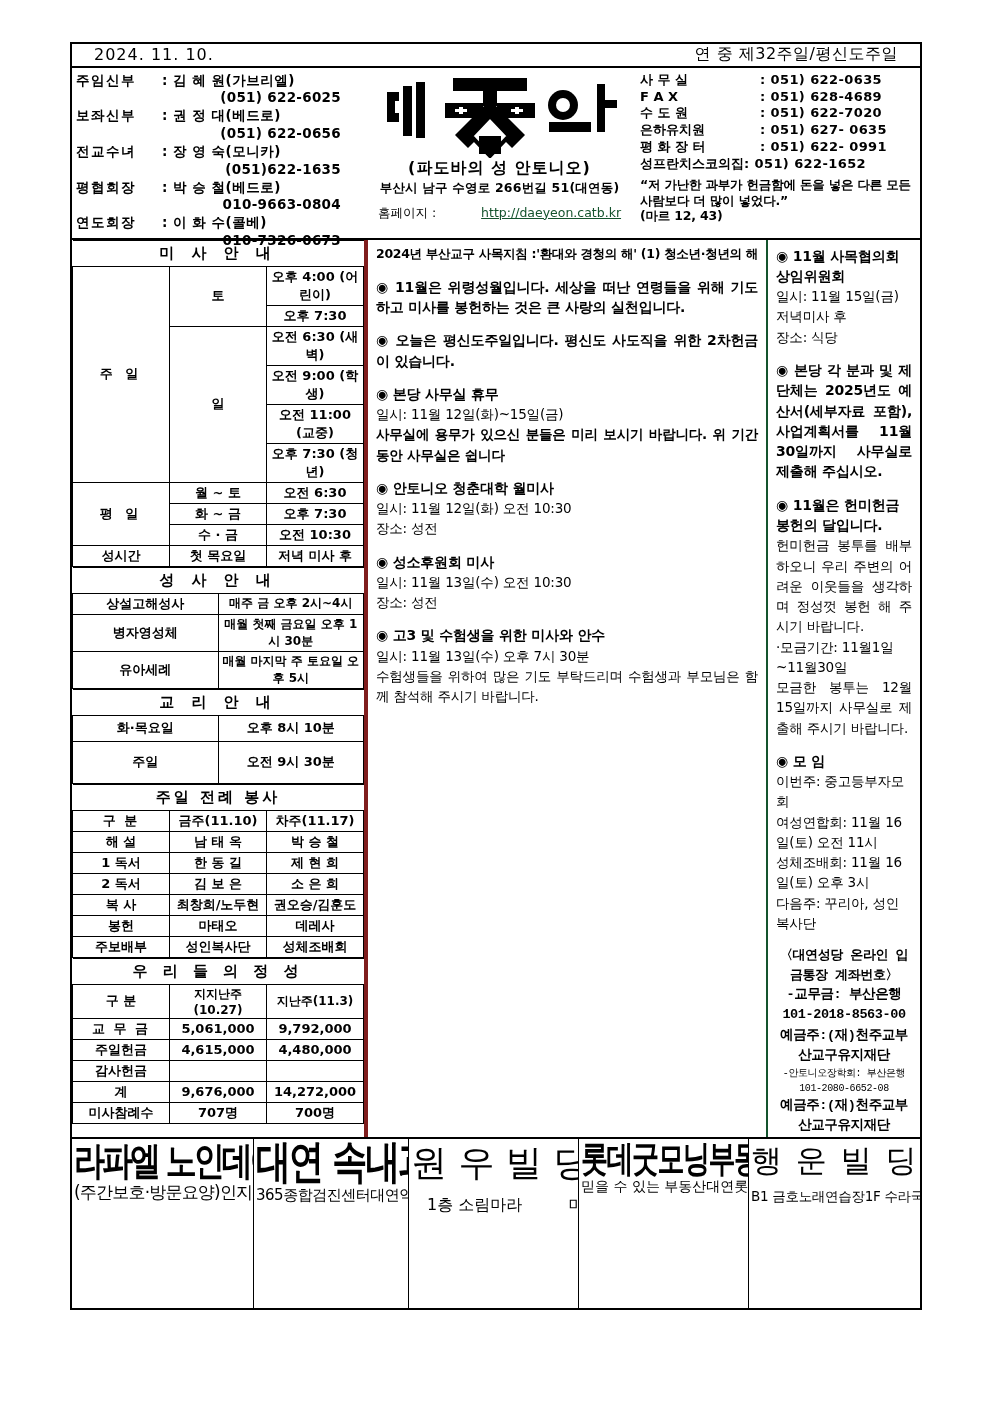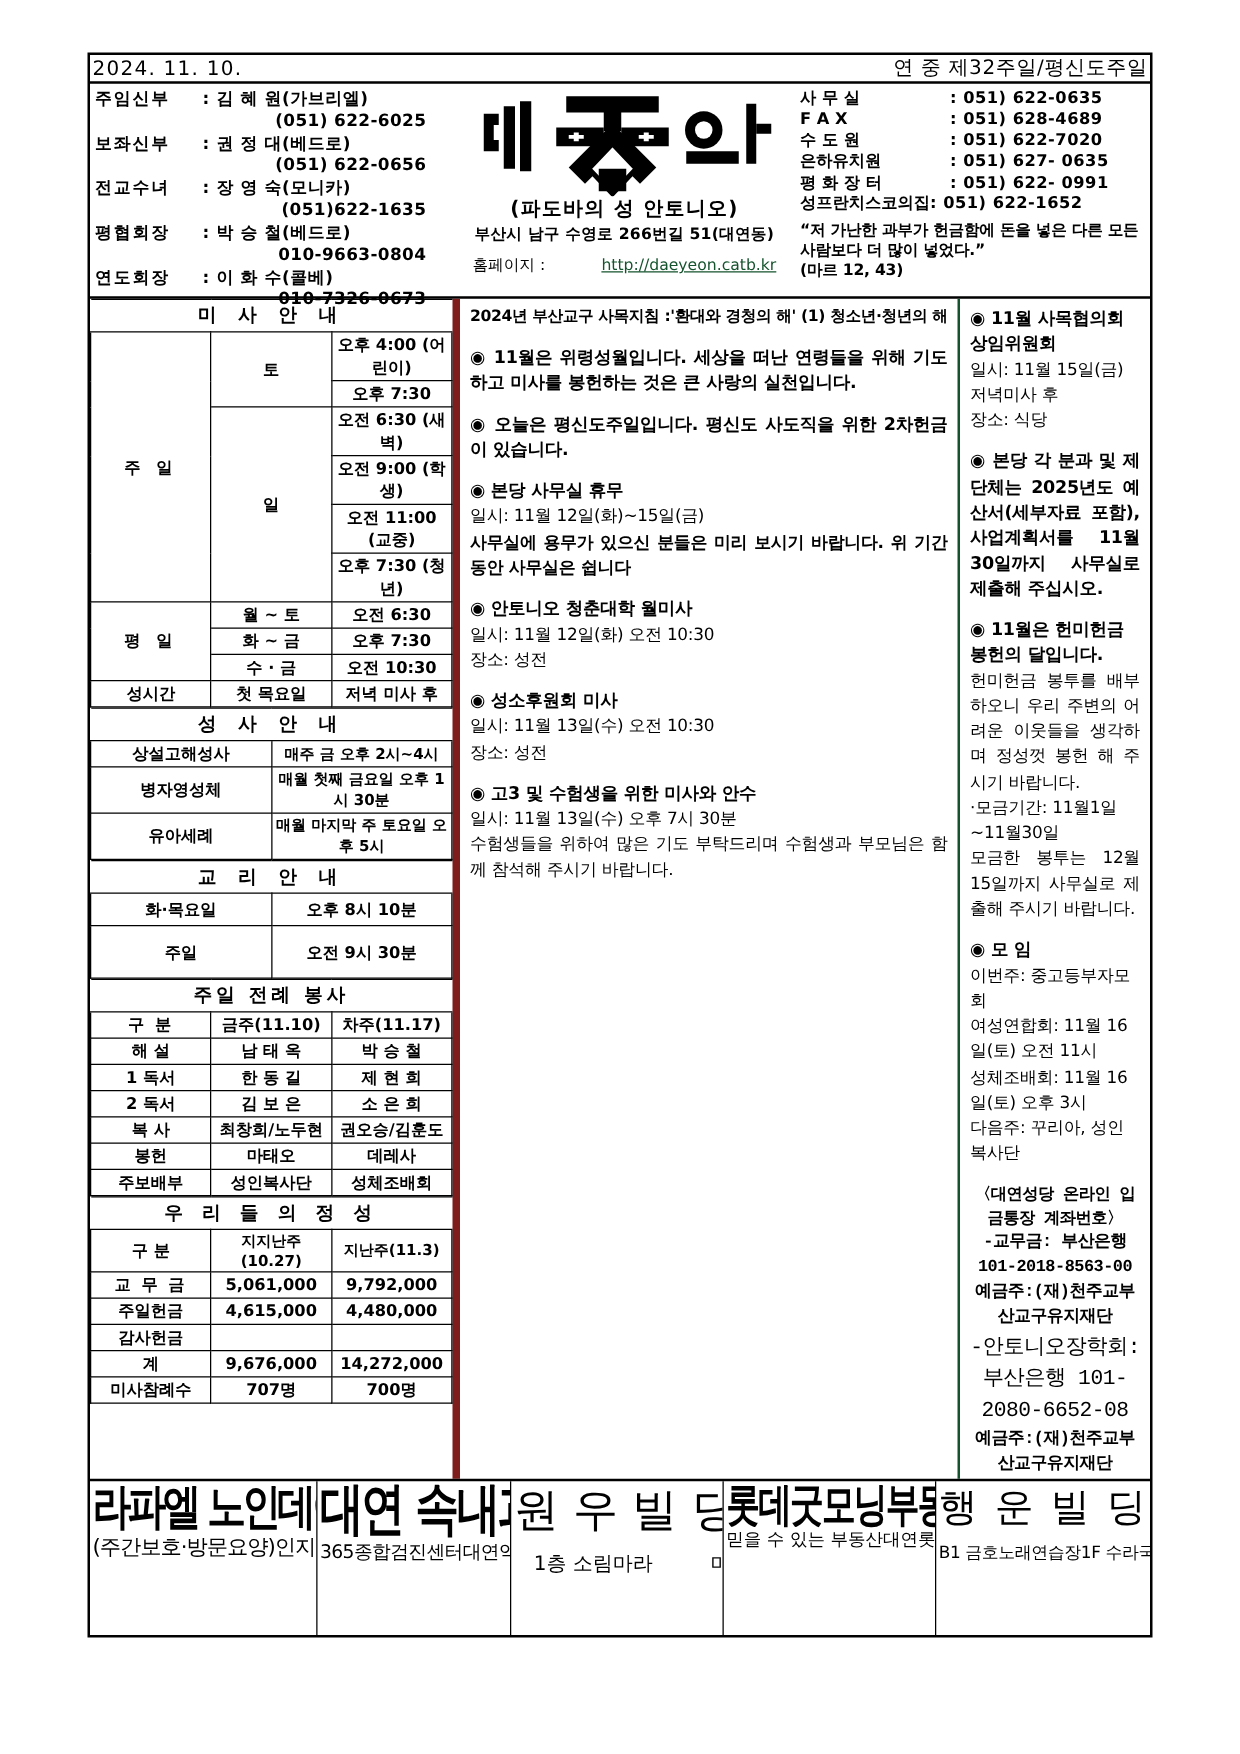--- a/index.html
+++ b/index.html
@@ -23,21 +23,21 @@
     box-sizing:border-box;
     display:flex;flex-direction:column;
   }
 
   
   .datebar{
     display:flex;align-items:center;
     height:26px;
     border-bottom:2px solid #000;
     box-sizing:border-box;
-    padding:0 2px;
+    padding:0 22px;
     font-size:16px;
     letter-spacing:1px;
   }
   .datebar .d-left{flex:0 0 auto;}
   .datebar .d-right{margin-left:auto;letter-spacing:0.5px;}
 
   
   .header{
     display:flex;
     border-bottom:2px solid #000;
@@ -79,21 +79,21 @@
   }
   .hdr-right .trow{display:flex;white-space:nowrap;}
   .hdr-right .tname{
     width:120px;display:flex;justify-content:space-between;
   }
   .hdr-right .tnum{letter-spacing:0.4px;}
   .hdr-right .quote{margin-top:4px;font-size:12.5px;line-height:1.25;letter-spacing:-0.2px;}
 
   
   .body{display:flex;flex:1 1 auto;}
-  .col-left{flex:0 0 296px;border-right:6px solid #7f1d1d;box-sizing:border-box;}
+  .col-left{flex:0 0 296px;border-right:4px solid #7f1d1d;box-sizing:border-box;}
   .col-mid{flex:0 0 280px;border-right:2px solid #14532d;box-sizing:border-box;padding:6px 8px 0 8px;}
   .col-right{flex:1 1 auto;box-sizing:border-box;padding:6px 8px 0 8px;}
 
   table.t{
     width:100%;border-collapse:collapse;table-layout:fixed;
     font-size:13px;font-weight:bold;
   }
   table.t td{
     border:1px solid #000;
     text-align:center;
@@ -118,21 +118,21 @@
   .blk{margin-bottom:13px;}
   .bhead{font-size:14px;font-weight:bold;line-height:1.45;letter-spacing:-0.2px;}
   .bline{font-size:13.5px;line-height:1.5;letter-spacing:-0.2px;}
   .bline.b{font-weight:bold;}
   .just{text-align:justify;text-align-last:left;}
 
   .acct{margin-top:10px;text-align:center;font-family:Liberation Mono, monospace;}
   .acct .ln{font-size:13px;line-height:1.5;letter-spacing:-0.4px;}
   .acct .ln.big{font-weight:bold;font-size:13.5px;}
   .acct .ln.hdr{font-weight:bold;font-size:13px;}
-  .acct .ln.sm{font-size:17px;}
+  .acct .ln.sm{font-size:10px;}
 
   
   .ads{
     display:flex;height:190px;border-top:2px solid #000;box-sizing:border-box;
   }
   .ad{
     box-sizing:border-box;
     border-right:1px solid #000;
     text-align:center;
     padding:2px 2px 0 2px;

